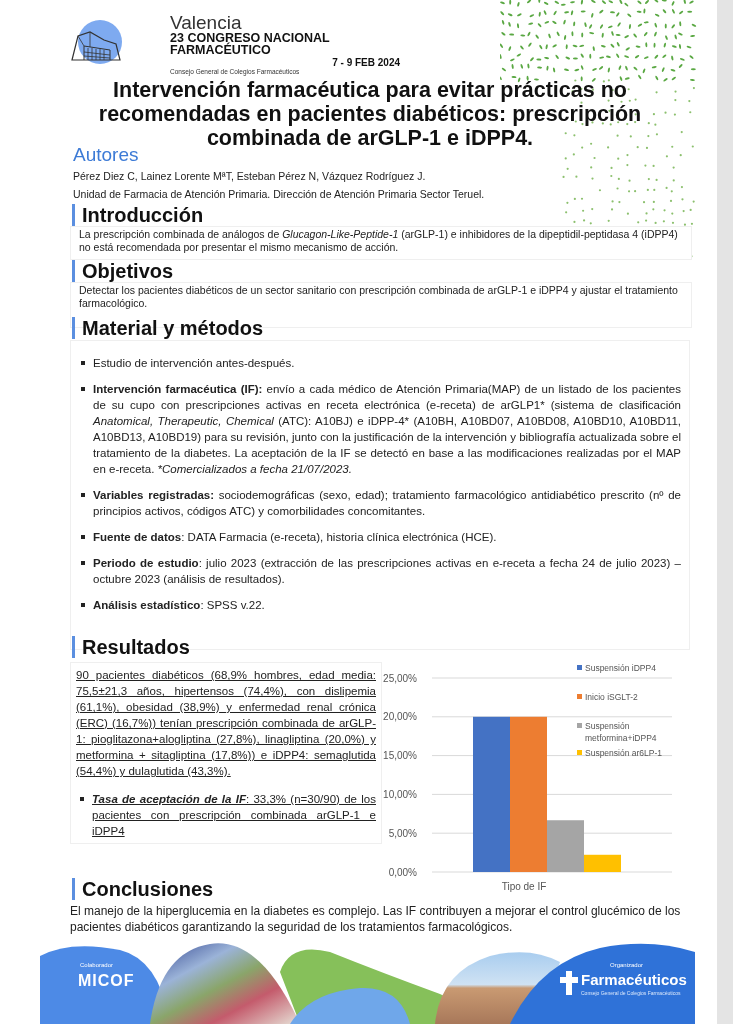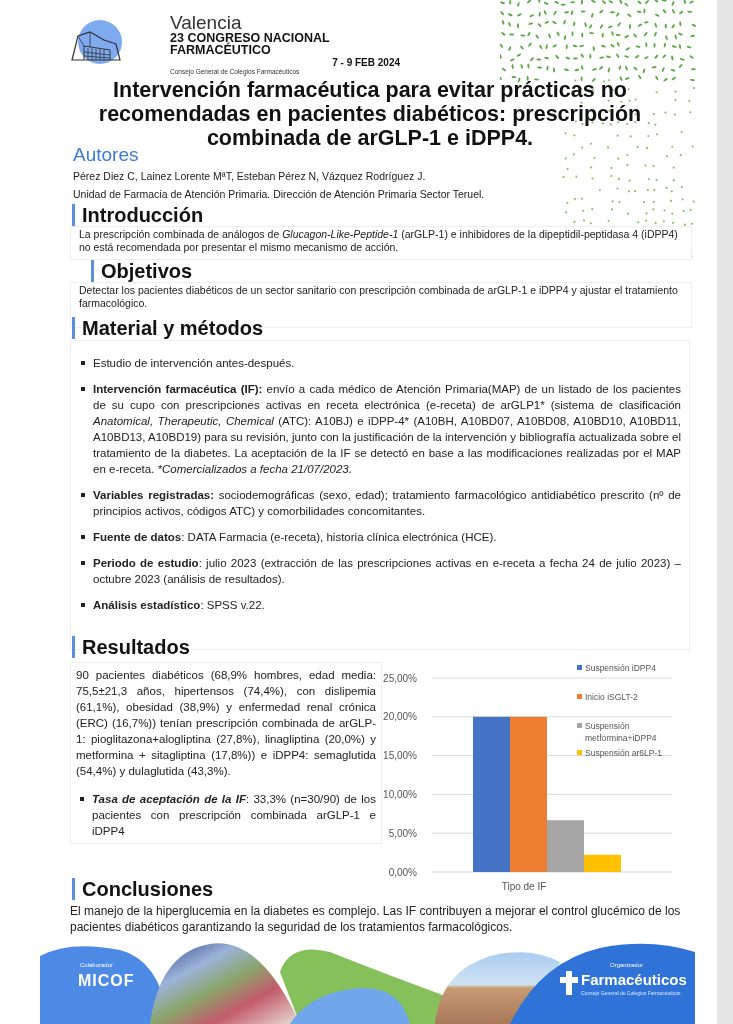--- a/index.html
+++ b/index.html
@@ -17,21 +17,21 @@
   .lt-org{font-size:6.5px;line-height:8px;color:#333;}
   .title{position:absolute;left:70px;top:78px;width:600px;text-align:center;font-size:21.5px;font-weight:bold;line-height:24px;color:#111;}
   .authors-h{position:absolute;left:73px;top:144px;font-size:19px;color:#3d7bd6;}
   .authors{position:absolute;left:73px;top:167px;font-size:10.5px;line-height:18px;color:#222;}
   .sec-h{position:absolute;left:72px;font-size:20px;font-weight:bold;color:#111;padding-left:7px;border-left:3px solid #5b8fe0;line-height:22px;}
   .box{position:absolute;left:70px;width:620px;border:1px solid #efefef;background:#fff;font-size:10.5px;line-height:13px;color:#222;}
   .box p{margin:0;}
   .mm{font-size:11.5px;line-height:16px;}
   .mm .item{position:relative;padding-left:16px;text-align:justify;margin-bottom:10px;}
   .mm .item:before{content:"";position:absolute;left:4px;top:6px;width:4px;height:4px;background:#222;}
-  .res-text{position:absolute;left:70px;top:662px;width:300px;font-size:11.5px;line-height:16px;text-align:justify;color:#222;border:1px solid #efefef;padding:4px 5px;}
+  .res-text{position:absolute;left:70px;top:662px;width:300px;font-size:11.5px;line-height:16px;text-align:justify;color:#222;border:1px solid #efefef;padding:4px 5px;text-decoration:underline;}
   .res-text .item{position:relative;padding-left:16px;margin-top:12px;}
   .res-text .item:before{content:"";position:absolute;left:4px;top:6px;width:4px;height:4px;background:#222;}
   .chart{position:absolute;left:372px;top:660px;width:310px;height:240px;}
   .chart text{font-family:"Liberation Sans",sans-serif;}
   .footer{position:absolute;left:40px;top:942px;width:655px;height:82px;}
 </style>
 </head>
 <body>
 
 <div class="page">
@@ -368,21 +368,21 @@
   <div class="authors">
     <div>Pérez Diez C, Lainez Lorente MªT, Esteban Pérez N, Vázquez Rodríguez J.</div>
     <div>Unidad de Farmacia de Atención Primaria. Dirección de Atención Primaria Sector Teruel.</div>
   </div>
 
   <div class="sec-h" style="top:204px;">Introducción</div>
   <div class="box" style="top:226px;height:30px;padding:1px 8px;width:604px;">
     <p><span>La prescripción combinada de análogos de </span><i>Glucagon-Like-Peptide-1</i><span> (arGLP-1) e inhibidores de la dipeptidil-peptidasa 4 (iDPP4) no está recomendada por presentar el mismo mecanismo de acción.</span></p>
   </div>
 
-  <div class="sec-h" style="top:260px;margin-left:19px;">Objetivos</div>
+  <div class="sec-h" style="top:260px;">Objetivos</div>
   <div class="box" style="top:282px;height:42px;padding:1px 8px;width:604px;">
     <p>Detectar los pacientes diabéticos de un sector sanitario con prescripción combinada de arGLP-1 e iDPP4 y ajustar el tratamiento farmacológico.</p>
   </div>
 
   <div class="sec-h" style="top:317px;">Material y métodos</div>
   <div class="box mm" style="top:340px;height:294px;padding:14px 8px 0 6px;width:604px;">
     <div class="item"><span>Estudio de intervención antes-después.</span></div>
     <div class="item"><b>Intervención farmacéutica (IF):</b><span> envío a cada médico de Atención Primaria(MAP) de un listado de los pacientes de su cupo con prescripciones activas en receta electrónica (e-receta) de arGLP1* (sistema de clasificación </span><i>Anatomical, Therapeutic, Chemical</i><span> (ATC): A10BJ) e iDPP-4* (A10BH, A10BD07, A10BD08, A10BD10, A10BD11, A10BD13, A10BD19) para su revisión, junto con la justificación de la intervención y bibliografía actualizada sobre el tratamiento de la diabetes. La aceptación de la IF se detectó en base a las modificaciones realizadas por el MAP en e-receta. </span><i>*Comercializados a fecha 21/07/2023.</i></div>
     <div class="item"><b>Variables registradas:</b><span> sociodemográficas (sexo, edad); tratamiento farmacológico antidiabético prescrito (nº de principios activos, códigos ATC) y comorbilidades concomitantes.</span></div>
     <div class="item"><b>Fuente de datos</b><span>: DATA Farmacia (e-receta), historia clínica electrónica (HCE).</span></div>

